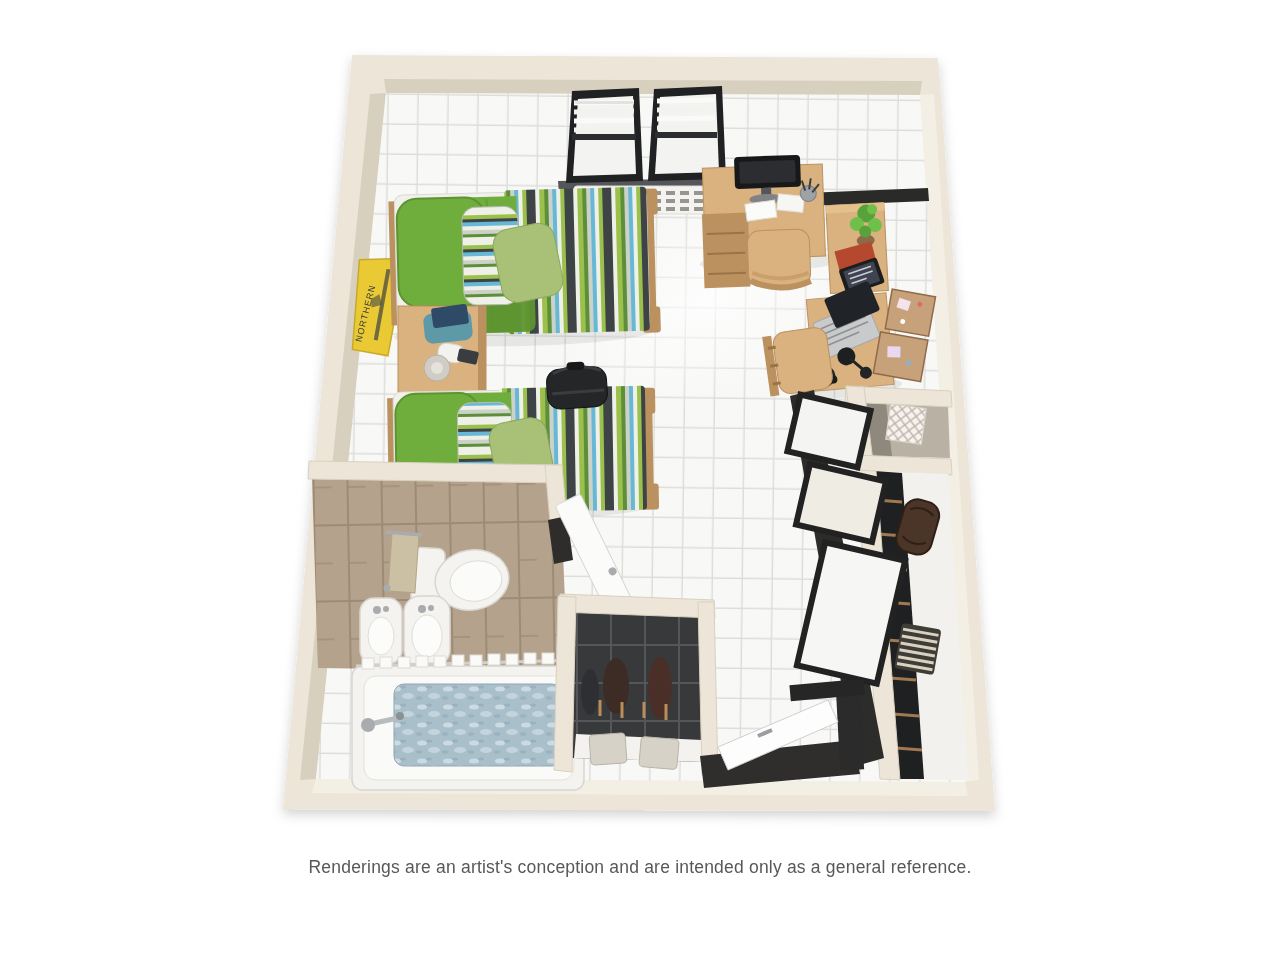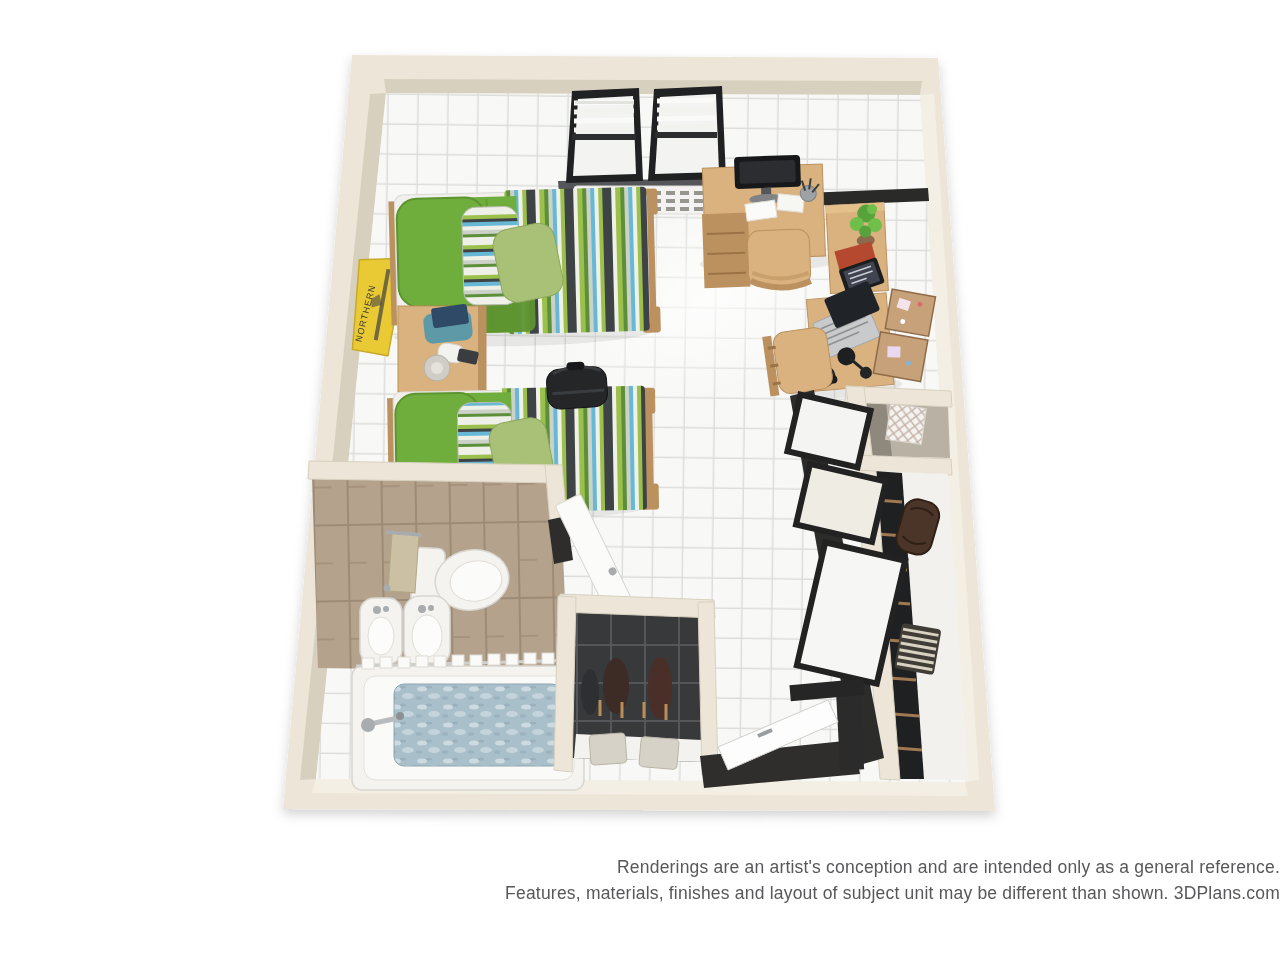--- a/index.html
+++ b/index.html
@@ -1,19 +1,19 @@
 <!DOCTYPE html>
 <html style="--c-wall: #EDE6D8; --c-wall_shadow: #D8D0BF; --c-wall_light: #F4EFE4; --c-floor: #F8F8F7; --c-grout: #DCDCDA; --c-bath_floor: #B5A28D; --c-bath_grout: #9C8B76; --c-wood: #D9B27F; --c-wood_dark: #BB915F; --c-green: #6FAE3C; --c-green_dark: #5D9430; --c-sage: #A9C177; --c-stripe_dark: #3E4346; --c-stripe_blue: #66B8D6; --c-stripe_lime: #9CC04C; --c-stripe_gray: #CDD2C9; --c-stripe_white: #EFF1E9; --c-white: #F4F3EF; --c-black: #26282B; --c-yellow: #E9CA35; --c-water: #A9BFCA; --c-teal: #5E99A8; --c-red: #B5492F; --c-brown: #4A3528; --c-cork: #C7A17A; --c-chrome: #A9ACAF; --c-text: #58585A;"><head>
 <meta charset="utf-8">
 <style>
   html,body{margin:0;padding:0;}
   body{width:1280px;height:960px;background:#ffffff;font-family:"Liberation Sans",sans-serif;position:relative;overflow:hidden;}
   .stage{position:absolute;inset:0;}
   svg{position:absolute;left:0;top:0;}
-  .footer{position:absolute;left:0;top:854px;width:1280px;text-align:right;color:var(--c-text,#58585a);}
+  .footer{position:absolute;left:0;top:854px;width:1280px;text-align:center;color:var(--c-text,#58585a);}
   .footer p{margin:0;font-size:17.5px;line-height:26px;letter-spacing:.2px;}
 
   
   .wall{fill:var(--c-wall)}
   .wall-shadow{fill:var(--c-wall_shadow)}
   .wall-light{fill:var(--c-wall_light)}
   .wood{fill:var(--c-wood)}
   .wood-dk{fill:var(--c-wood_dark)}
   .whitefix{fill:var(--c-white);stroke:#d8d6d0;stroke-width:1.5}
   .chrome{fill:var(--c-chrome)}
@@ -402,15 +402,14 @@
     <polygon fill="#2F2E2C" points="700,756 854,740 860,774 704,788"></polygon>
     <rect x="838" y="688" width="24" height="82" fill="#2B2B2B" transform="rotate(-3 850 729)"></rect>
     <rect x="790" y="682" width="74" height="16" fill="#262626" transform="rotate(-5 827 690)"></rect>
     <polygon fill="#FDFDFD" stroke="#CFCFCA" points="718,747 828,700 838,722 728,770"></polygon>
     <path d="M758 736 l14 -6" stroke="#9A9DA0" stroke-width="4"></path>
   </g>
 </svg>
 
 <div class="footer">
   <p>Renderings are an artist's conception and are intended only as a general reference.</p>
-  <p>Features, materials, finishes and layout of subject unit may be different than shown. 3DPlans.com</p>
 </div>
 </div>
 
 </body></html>

